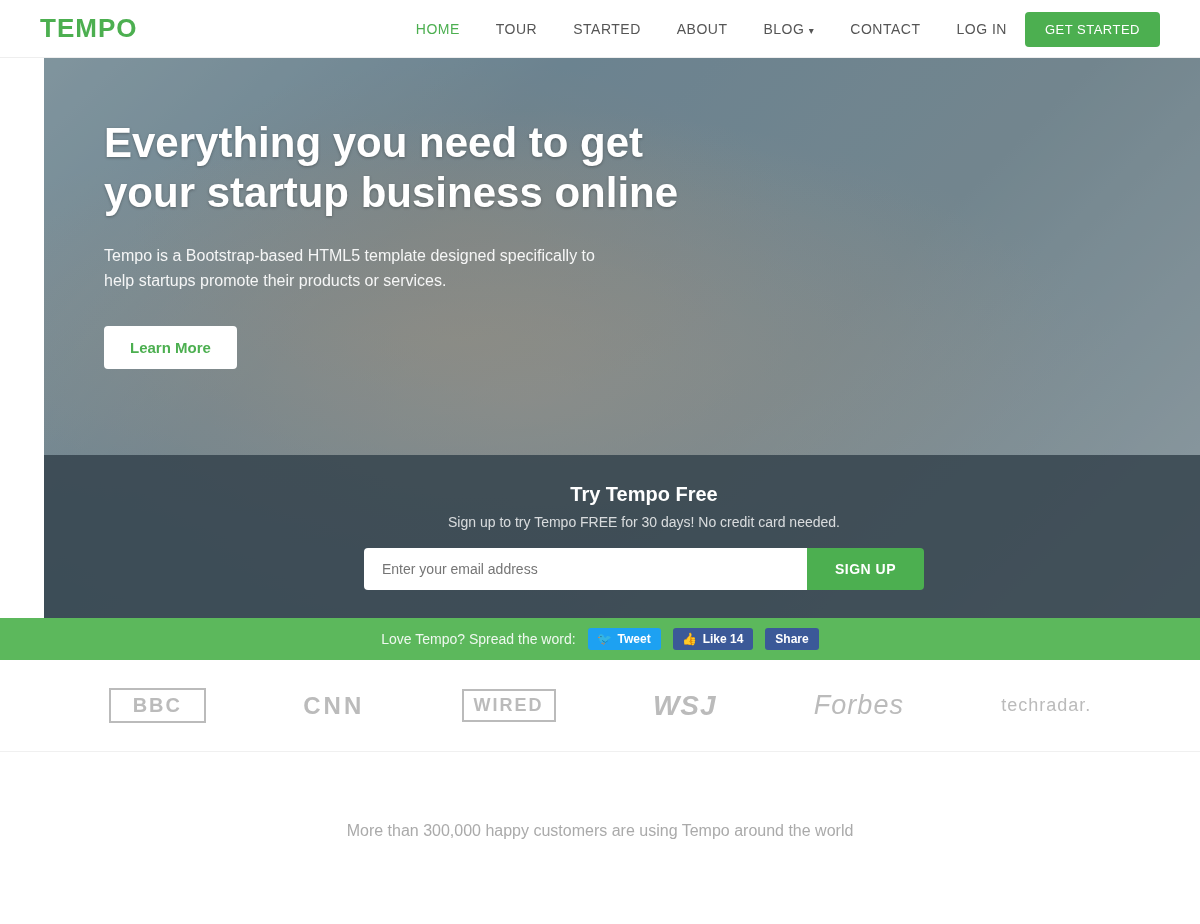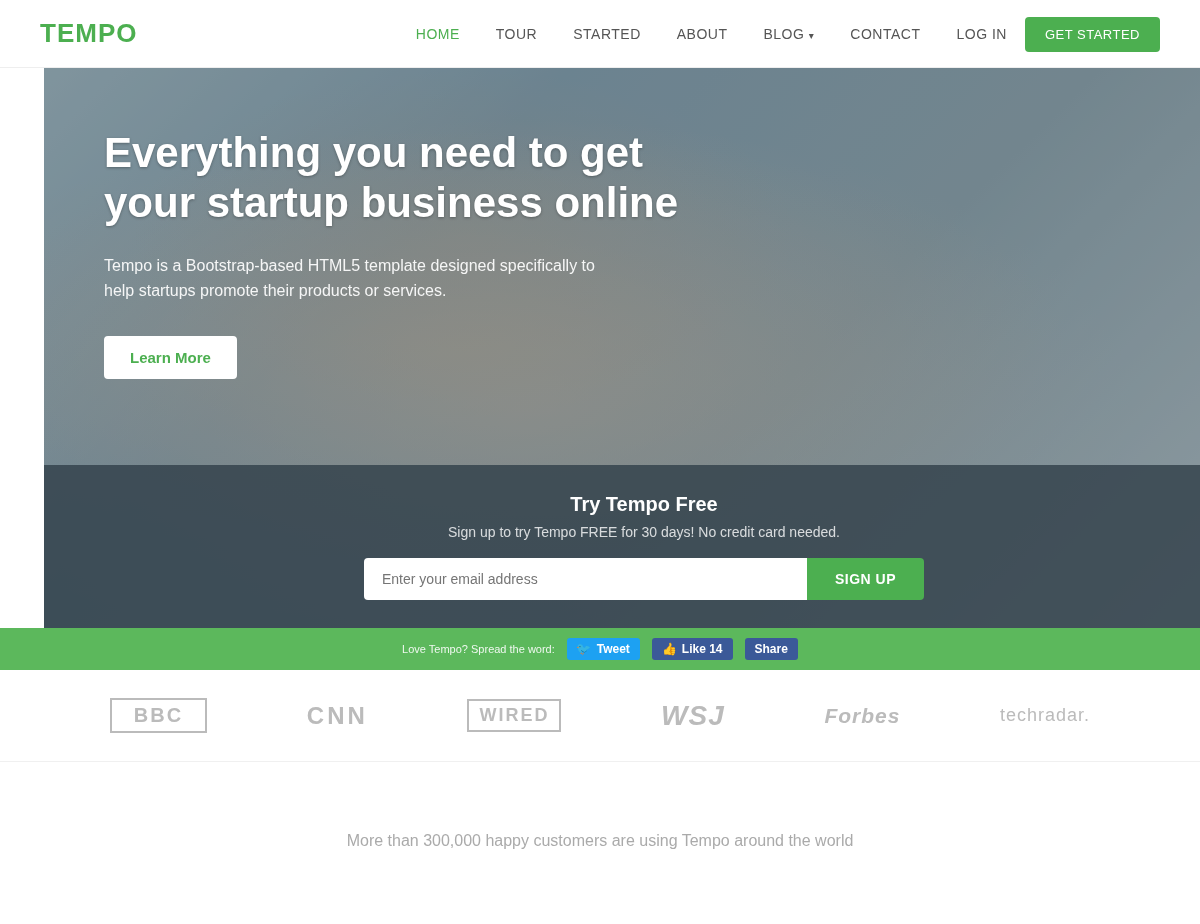--- a/index.html
+++ b/index.html
@@ -3,21 +3,21 @@
   <meta charset="utf-8">
   <style>
     * { margin: 0; padding: 0; box-sizing: border-box; }
     body { font-family: 'Helvetica Neue', Arial, sans-serif; width: 1200px; overflow-x: hidden; }
 
     
     .navbar {
       display: flex;
       align-items: center;
       padding: 8px 40px;
-      height: 68px;
+      height: 58px;
       background: #fff;
       border-bottom: 1px solid #eee;
     }
     .navbar-logo {
       font-size: 26px;
       font-weight: 700;
       color: #4caf50;
       letter-spacing: 1px;
       margin-right: auto;
     }
@@ -175,21 +175,21 @@
     
     .social-strip {
       background: #5cb85c;
       padding: 10px 40px;
       display: flex;
       align-items: center;
       justify-content: center;
       gap: 12px;
     }
     .social-strip-text {
-      font-size: 11px;
+      font-size: 14px;
       color: rgba(255,255,255,0.9);
     }
     .social-btn {
       display: inline-flex;
       align-items: center;
       gap: 5px;
       padding: 4px 10px;
       border-radius: 3px;
       font-size: 12px;
       font-weight: 600;
@@ -217,21 +217,21 @@
     }
     .press-logo.bbc { border: 2px solid #bbb; padding: 4px 22px; font-size: 20px; letter-spacing: 2px; }
     .press-logo.cnn { font-size: 24px; letter-spacing: 3px; }
     .press-logo.wired { 
       border: 2px solid #bbb; 
       padding: 4px 10px; 
       font-size: 18px; 
       letter-spacing: 2px;
     }
     .press-logo.wsj { font-size: 28px; font-style: italic; }
-    .press-logo.forbes { font-size: 21px; font-style: italic; font-weight: 700; }
+    .press-logo.forbes { font-size: 27px; font-style: italic; font-weight: 400; }
     .press-logo.techradar { font-size: 18px; font-weight: 400; }
 
     
     .why-section {
       padding: 70px 60px 40px;
       text-align: center;
       background: #fff;
     }
     .why-title {
       font-size: 30px;

